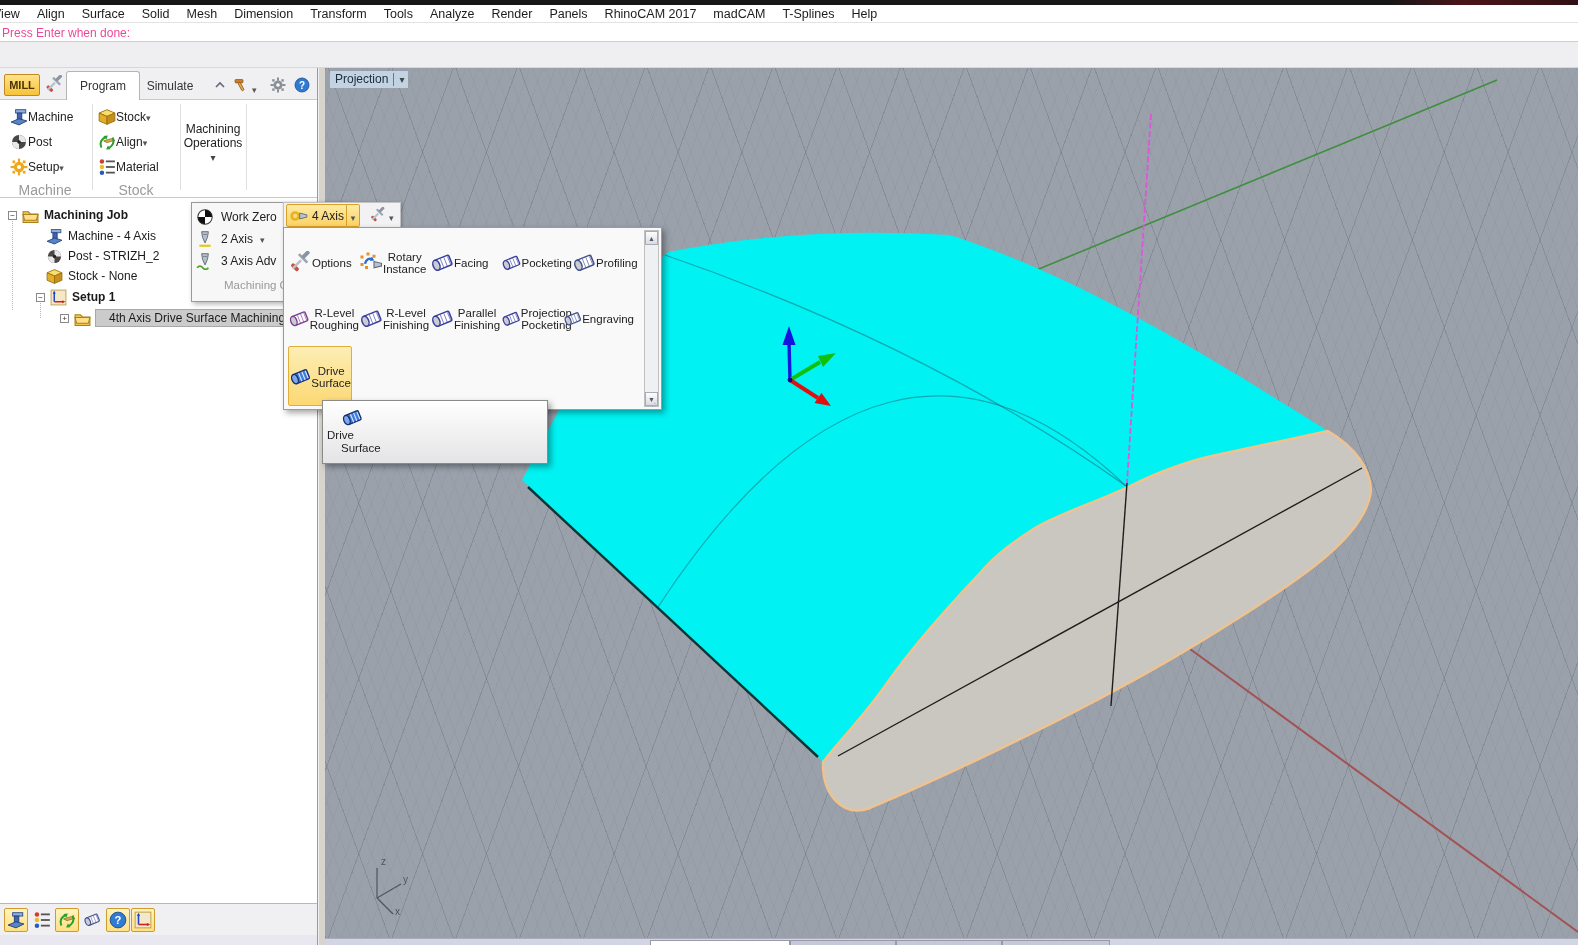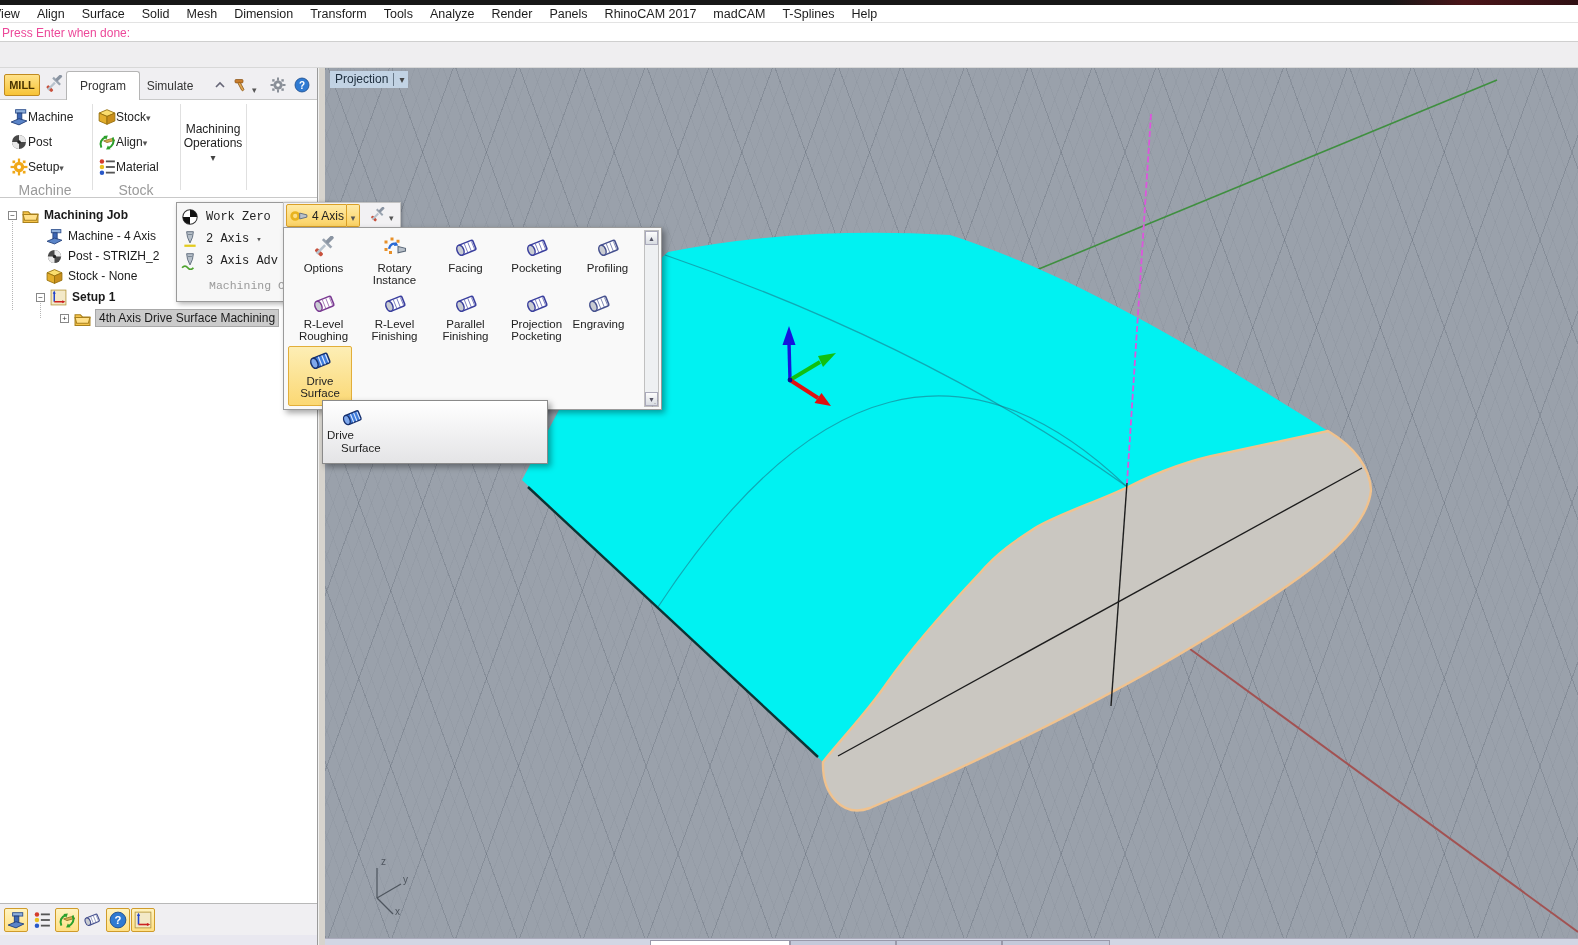--- a/index.html
+++ b/index.html
@@ -40,21 +40,21 @@
   .rb-sep { position:absolute; top:4px; height:86px; width:1px; background:#e0e0e0; }
   .ops-btn { position:absolute; left:182px; top:4px; width:62px; height:78px; display:flex; flex-direction:column;
      align-items:center; justify-content:center; text-align:center; font-size:12px; color:#222; line-height:14px; cursor:default; }
 
   .tree { position:absolute; left:0; top:130px; width:100%; height:705px; background:#fff; font-size:12px; color:#1a1a1a; }
   .tree-row { position:absolute; height:18px; display:flex; align-items:center; gap:5px; white-space:nowrap; }
   .tree-row svg { width:17px; height:17px; flex:0 0 17px; }
   .expander { width:9px; height:9px; border:1px solid #888; background:#fff; font-size:8px; line-height:7px;
      text-align:center; color:#333; flex:0 0 9px; }
   .bold { font-weight:bold; }
-  .sel { background:#cbcbcb; outline:1px solid #a8a8a8; padding:1px 3px; }
+  .sel { background:#cbcbcb; outline:1px solid #a8a8a8; padding:1px 13px; }
   .guide { position:absolute; border-left:1px dotted #b5b5b5; width:0; }
 
   .panel-toolbar { position:absolute; left:0; top:835px; width:100%; height:32px; background:#f0eff2; border-top:1px solid #b8b8b8; }
   .pt-btn { position:absolute; top:4px; width:24px; height:24px; border-radius:2px; display:flex; align-items:center; justify-content:center; }
   .pt-btn.on { background:linear-gradient(#fff3c0,#ffe084); border:1px solid #cf9b2a; }
   .pt-btn svg { width:18px; height:18px; }
   .panel-bottomstrip { position:absolute; left:0; top:867px; width:100%; height:10px; background:#e9e8f0; }
 
   .splitter { position:absolute; left:319px; top:68px; width:6px; height:877px; background:#d7d4ce; }
 
@@ -68,39 +68,39 @@
      overflow:hidden; }
   .scene { position:absolute; left:0; top:0; width:1253px; height:870px; }
   .vp-label { position:absolute; left:5px; top:3px; background:rgba(198,216,234,0.9); color:#20303f;
      font-size:12px; padding:1px 4px 2px 5px; display:flex; align-items:center; gap:5px; }
   .vp-label .bar { width:1px; height:13px; background:#6a7a8a; }
   .vp-axis { position:absolute; left:30px; top:790px; width:60px; height:60px; color:#4e555e; font-size:10px; }
   .vtabs { position:absolute; left:325px; top:938px; width:1253px; height:7px; background:#d2d6e4; border-top:1px solid #aab; }
   .vtab { position:absolute; top:1px; height:6px; }
 
   
-  .ops-dropdown { position:absolute; left:176px; top:202px; width:156px; height:100px; background:#f7f7f7;
-     border:1px solid #9a9a9a; box-shadow:2px 2px 5px rgba(0,0,0,0.3); z-index:5; font-size:12px; color:#222;font-family:Liberation Mono, monospace; }
+  .ops-dropdown { position:absolute; left:191px; top:202px; width:156px; height:100px; background:#f7f7f7;
+     border:1px solid #9a9a9a; box-shadow:2px 2px 5px rgba(0,0,0,0.3); z-index:5; font-size:12px; color:#222; }
   .od-item { position:absolute; left:4px; height:20px; display:flex; align-items:center; gap:7px; cursor:default; }
   .od-item svg { width:18px; height:18px; }
   .od-group { position:absolute; left:32px; top:76px; font-size:11.5px; color:#9a9a9a; white-space:nowrap; }
 
   .fa-toolbar { position:absolute; left:283px; top:202px; width:118px; height:27px; background:#f2f1f3;
      border:1px solid #c2c2c2; box-shadow:1px 1px 3px rgba(0,0,0,0.25); z-index:6; display:flex; align-items:center; }
   .fa-btn { display:flex; align-items:center; gap:4px; height:23px; margin-left:2px; padding:0 2px 0 3px;
      background:linear-gradient(#ffeaa6,#fbd264); border:1px solid #d99f26; border-radius:2px 0 0 2px; font-size:12px; color:#222; }
   .fa-btn svg { width:18px; height:18px; }
   .fa-drop { height:23px; width:13px; background:linear-gradient(#ffeaa6,#fbd264); border:1px solid #d99f26;
      border-left:none; border-radius:0 2px 2px 0; display:flex; align-items:center; justify-content:center; }
   .fa-tool { display:flex; align-items:center; gap:3px; margin-left:6px; padding:2px 3px; }
   .fa-tool svg { width:17px; height:17px; }
 
   .flyout { position:absolute; left:283px; top:227px; width:379px; height:183px; background:#f9f9f9;
      border:1px solid #9a9a9a; box-shadow:3px 3px 6px rgba(0,0,0,0.35); z-index:7; }
-  .fly-item { position:absolute; width:71px; height:56px; display:flex; flex-direction:column; align-items:center;
+  .fly-item { position:absolute; width:71px; height:56px; display:flex; flex-direction:row; align-items:center;
      justify-content:flex-start; cursor:default; }
   .fly-item svg { width:24px; height:24px; margin-top:2px; }
   .fi-label { font-size:11.5px; color:#222; line-height:12px; text-align:center; margin-top:2px; }
   .fi-label span { display:block; }
   .fly-hl { background:linear-gradient(#fdeeb5,#fbd874); border:1px solid #e2ae3a; border-radius:2px; }
   .fly-scroll { position:absolute; right:2px; top:2px; width:15px; height:177px; background:#eef0f2; border:1px solid #c0c0c0; }
   .fs-btn { position:absolute; left:0; width:13px; height:14px; background:linear-gradient(#fdfdfd,#d8dce2);
      border:1px solid #aab; font-size:7px; color:#556; display:flex; align-items:center; justify-content:center; }
   .fly-grip { position:absolute; right:1px; bottom:1px; font-size:8px; color:#999; letter-spacing:1px; }
 

